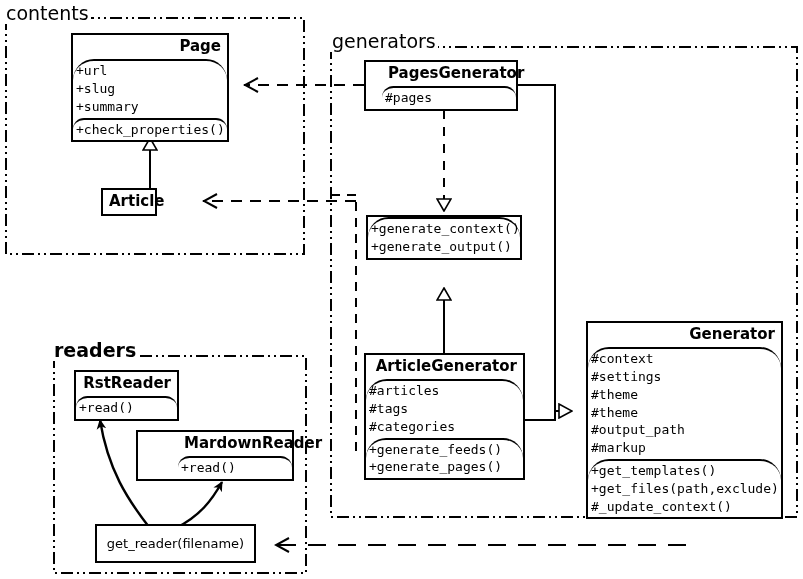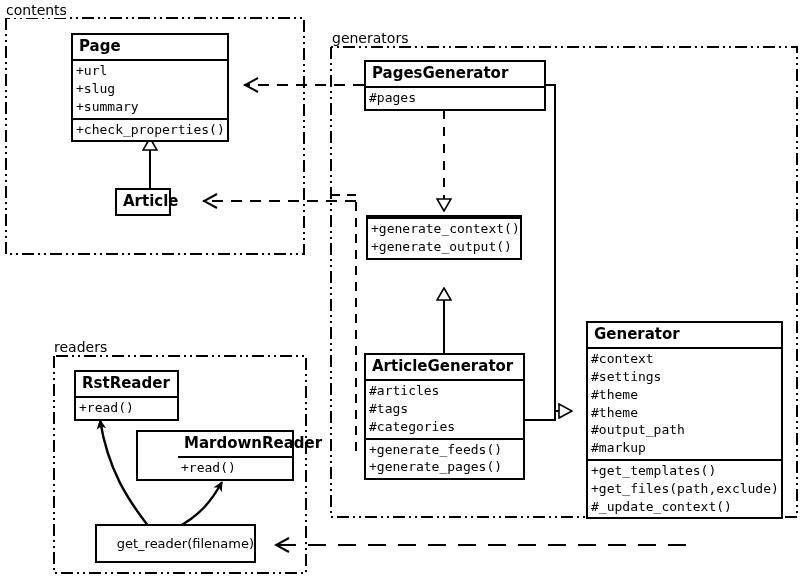--- a/index.html
+++ b/index.html
@@ -22,74 +22,75 @@
     left: 0;
     top: 0;
     width: 803px;
     height: 579px;
     pointer-events: none;
   }
   
   .pkg-label {
     position: absolute;
     font-family: "DejaVu Sans", sans-serif;
-    font-size: 14px;
+    font-size: 19px;
     color: #000;
     background: #fff;
     padding: 0 2px;
     white-space: nowrap;
     z-index: 4;
   }
   
   .uml {
     position: absolute;
     box-sizing: border-box;
     border: 2px solid #000;
     background: #ffffff;
     z-index: 3;
   }
   .uml .hdr {
     box-sizing: border-box;
-    text-align: left;
+    text-align: right;
     font-weight: bold;
     font-size: 15px;
     font-family: "DejaVu Sans", sans-serif;
     color: #000;
     padding: 3px 6px 4px 6px;
     line-height: 1.15;
   }
   .uml .stereo {
     display: block;
     font-weight: normal;
     font-size: 13px;
     font-family: "DejaVu Sans Mono", monospace;
     line-height: 1.2;
   }
   .uml .sec {
     box-sizing: border-box;
     border-top: 2px solid #000;
     padding: 1px 3px 2px 3px;
+    border-radius: 21px;
   }
   .uml .row {
     font-family: "DejaVu Sans Mono", monospace;
     font-size: 13px;
     color: #000;
     line-height: 1.37;
     white-space: pre;
   }
   
   .fnbox {
     position: absolute;
     box-sizing: border-box;
     border: 2px solid #000;
     background: #fff;
     z-index: 3;
     display: flex;
     align-items: center;
-    justify-content: flex-end;
+    justify-content: center;
     font-family: "DejaVu Sans", sans-serif;
     font-size: 13px;
     color: #000;
   }
 </style>
 </head>
 <body>
 
 <div id="canvas">
 
@@ -169,39 +170,39 @@
 
     <g>
       <path d="M176,528 C200,516 212,500 222,482" fill="none" stroke="#000" stroke-width="2.4" marker-end="url(#solid-arrow)"></path>
     </g>
   </svg>
 
   <div class="pkg-label" style="left:4px; top:2px;">contents</div>
 
   <div class="pkg-label" style="left:330px; top:30px;">generators</div>
 
-  <div class="pkg-label" style="left:52px; top:339px;">readers</div>
+  <div class="pkg-label" style="left:52px; top:339px;font-weight:bold;">readers</div>
 
   <div class="uml" style="left:71px; top:33px; width:158px;">
     <div class="hdr">Page</div>
     <div class="sec">
       <div class="row">+url</div>
       <div class="row">+slug</div>
       <div class="row">+summary</div>
     </div>
     <div class="sec">
       <div class="row">+check_properties()</div>
     </div>
   </div>
 
-  <div class="uml" style="left:115px; top:188px; width:56px;">
+  <div class="uml" style="left:101px; top:188px; width:56px;">
     <div class="hdr">Article</div>
   </div>
 
-  <div class="uml" style="left:364px; top:60px; width:182px;">
+  <div class="uml" style="left:364px; top:60px; width:154px;padding-left:16px;">
     <div class="hdr">PagesGenerator</div>
     <div class="sec">
       <div class="row">#pages</div>
     </div>
   </div>
 
   <div class="uml" style="left:366px; top:215px; width:156px;">
     <div class="sec">
       <div class="row">+generate_context()</div>
       <div class="row">+generate_output()</div>

